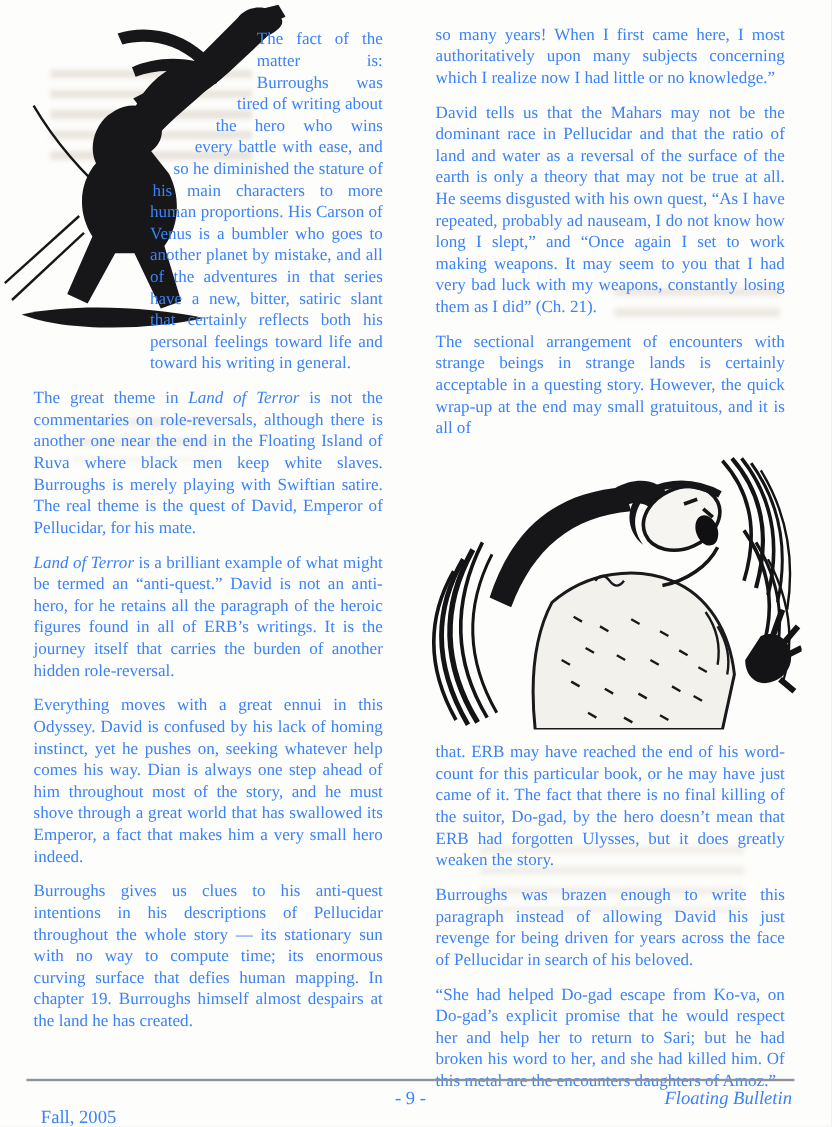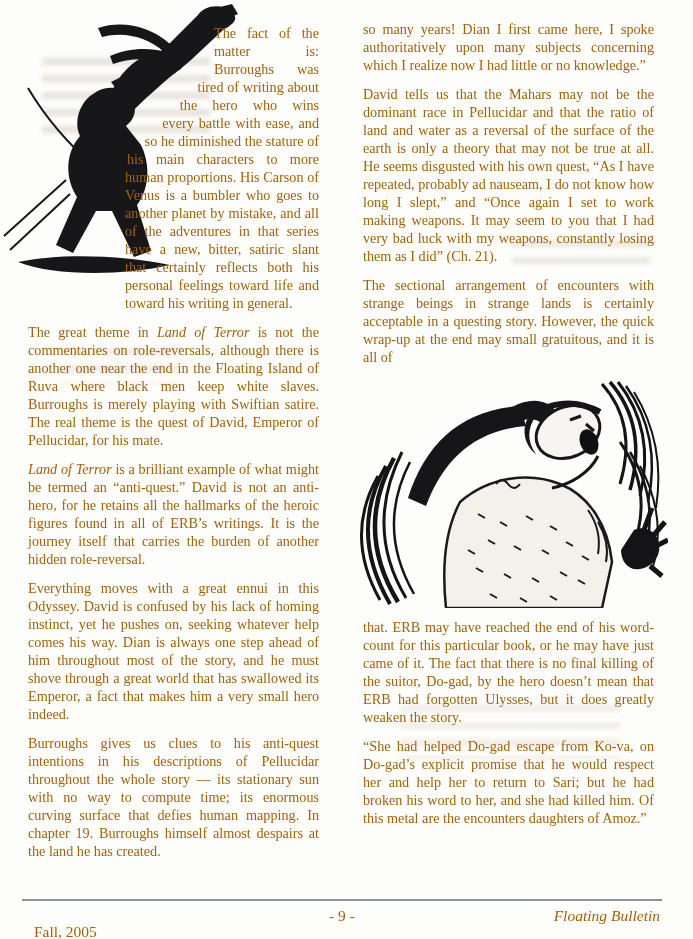--- a/index.html
+++ b/index.html
@@ -1,18 +1,18 @@
 <!DOCTYPE html>
 <html><head>
 <meta charset="utf-8">
 <style>
   html,body{margin:0;padding:0;background:#e8e8e8;}
   .page{
     position:relative;width:693px;height:939px;background:#fdfdfb;
-    font-family:"Liberation Serif","DejaVu Serif",serif;color:#a16207;
+    font-family:"Liberation Serif","DejaVu Serif",serif;color:#3b82f6;
     overflow:hidden;margin:0 auto;
   }
   .col{position:absolute;width:291px;text-align:justify;
        font-size:14.2px;line-height:18px;z-index:2;}
   .col p{margin:0 0 11px 0;}
   .col-left{left:28px;top:24px;}
   .col-right{left:363px;top:20px;}
   .wrap-shape{
     float:left;width:186px;height:272px;
     shape-outside:polygon(0 0,186px 0,186px 30px,92px 126px,92px 272px,0 272px);
@@ -66,27 +66,27 @@
         <path d="M4,232 L66,176" stroke-width="2"></path>
         <path d="M10,246 L70,190" stroke-width="2"></path>
         <path d="M28,84 Q54,128 96,164" stroke-width="2"></path>
       </g>
     </svg>
   </div>
 
   <div class="col col-left">
     <p><span class="wrap-shape"></span><span><span>The fact of the matter is: Burroughs was tired of writing about the hero who wins every battle with ease, and so he diminished the stature of his main characters to more human proportions.  His Carson of Venus is a bumbler who goes to another planet by mistake, and all of the adventures in that series have a new, bitter, satiric slant that certainly reflects both his personal feelings toward life and toward his writing in general.</span></span></p>
     <p><span>The great theme in </span><span style="font-style: italic;">Land of Terror</span><span> is not the commentaries on role-reversals, although there is another one near the end in the Floating Island of Ruva where black men keep white slaves. Burroughs is merely playing with Swiftian satire. The real theme is the quest of David, Emperor of Pellucidar, for his mate.</span></p>
-    <p><span style="font-style: italic;">Land of Terror</span><span> is a brilliant example of what might be termed an “anti-quest.”  David is not an anti-hero, for he retains all the hallmarks of the heroic figures found in all of ERB’s writings.  It is the journey itself that carries the burden of another hidden role-reversal.</span></p>
+    <p><span style="font-style: italic;">Land of Terror</span><span> is a brilliant example of what might be termed an “anti-quest.”  David is not an anti-hero, for he retains all the paragraph of the heroic figures found in all of ERB’s writings.  It is the journey itself that carries the burden of another hidden role-reversal.</span></p>
     <p><span>Everything moves with a great ennui in this Odyssey.  David is confused by his lack of homing instinct, yet he pushes on, seeking whatever help comes his way.  Dian is always one step ahead of him throughout most of the story, and he must shove through a great world that has swallowed its Emperor, a fact that makes him a very small hero indeed.</span></p>
     <p><span>Burroughs gives us clues to his anti-quest intentions in his descriptions of Pellucidar throughout the whole story — its stationary sun with no way to compute time; its enormous curving surface that defies human mapping. In chapter 19. Burroughs himself almost despairs at the land he has created.</span></p>
   </div>
 
   <div class="col col-right">
-    <p><span>so many years!  Dian I first came here, I spoke authoritatively upon many subjects concerning which I realize now I had little or no knowledge.”</span></p>
+    <p><span>so many years!  When I first came here, I most authoritatively upon many subjects concerning which I realize now I had little or no knowledge.”</span></p>
     <p><span>David tells us that the Mahars may not be the dominant race in Pellucidar and that the ratio of land and water as a reversal of the surface of the earth is only a theory that may not be true at all. He seems disgusted with his own quest, “As I have repeated, probably ad nauseam, I do not know how long I slept,” and “Once again I set to work making weapons. It may seem to you that I had very bad luck with my weapons, constantly losing them as I did” (Ch. 21).</span></p>
     <p><span>The sectional arrangement of encounters with strange beings in strange lands is certainly acceptable in a questing story.  However, the quick wrap-up at the end  may small gratuitous, and it is all of</span></p>
 
     <div class="illus2">
       <svg viewBox="0 0 318 228" xmlns="http://www.w3.org/2000/svg">
 
         <g fill="none" stroke="#141416">
           <path d="M252,4 Q288,44 270,104" stroke-width="3"></path>
           <path d="M260,2 Q298,46 280,110" stroke-width="3.5"></path>
           <path d="M268,2 Q306,50 290,116" stroke-width="3"></path>
@@ -124,20 +124,21 @@
         <path d="M248,76 C240,92 222,104 202,108" fill="none" stroke="#161618" stroke-width="3"></path>
 
         <path d="M284,150 C296,145 307,152 309,164 C311,177 302,187 290,189 C279,191 271,182 271,170 Z" fill="#141416"></path>
         <g stroke="#141416" stroke-width="5" fill="none">
           <path d="M294,150 L302,128 M303,156 L315,142 M306,166 L318,160 M300,186 L312,196"></path>
         </g>
       </svg>
     </div>
 
     <p><span>that.  ERB may have reached the end of his word-count for this particular book, or he may have just came of it.  The fact that there is no final killing of the suitor, Do-gad, by the hero doesn’t mean that ERB had forgotten Ulysses, but it does greatly weaken the story.</span></p>
+    <p><span>Burroughs was brazen enough to write this paragraph instead of allowing David his just revenge for being driven for years across the face of Pellucidar in search of his beloved.</span></p>
     <p><span>“She had helped Do-gad escape from Ko-va, on Do-gad’s explicit promise that he would respect her and help her to return to Sari; but he had broken his word to her, and she had killed him.  Of this metal are the encounters daughters of Amoz.”</span></p>
   </div>
 
   <div class="footer-rule"></div>
   <div class="footer">
     <span class="f-left">Fall, 2005</span>
     <span class="f-center">- 9 -</span>
     <span class="f-right">Floating Bulletin</span>
   </div>
 

